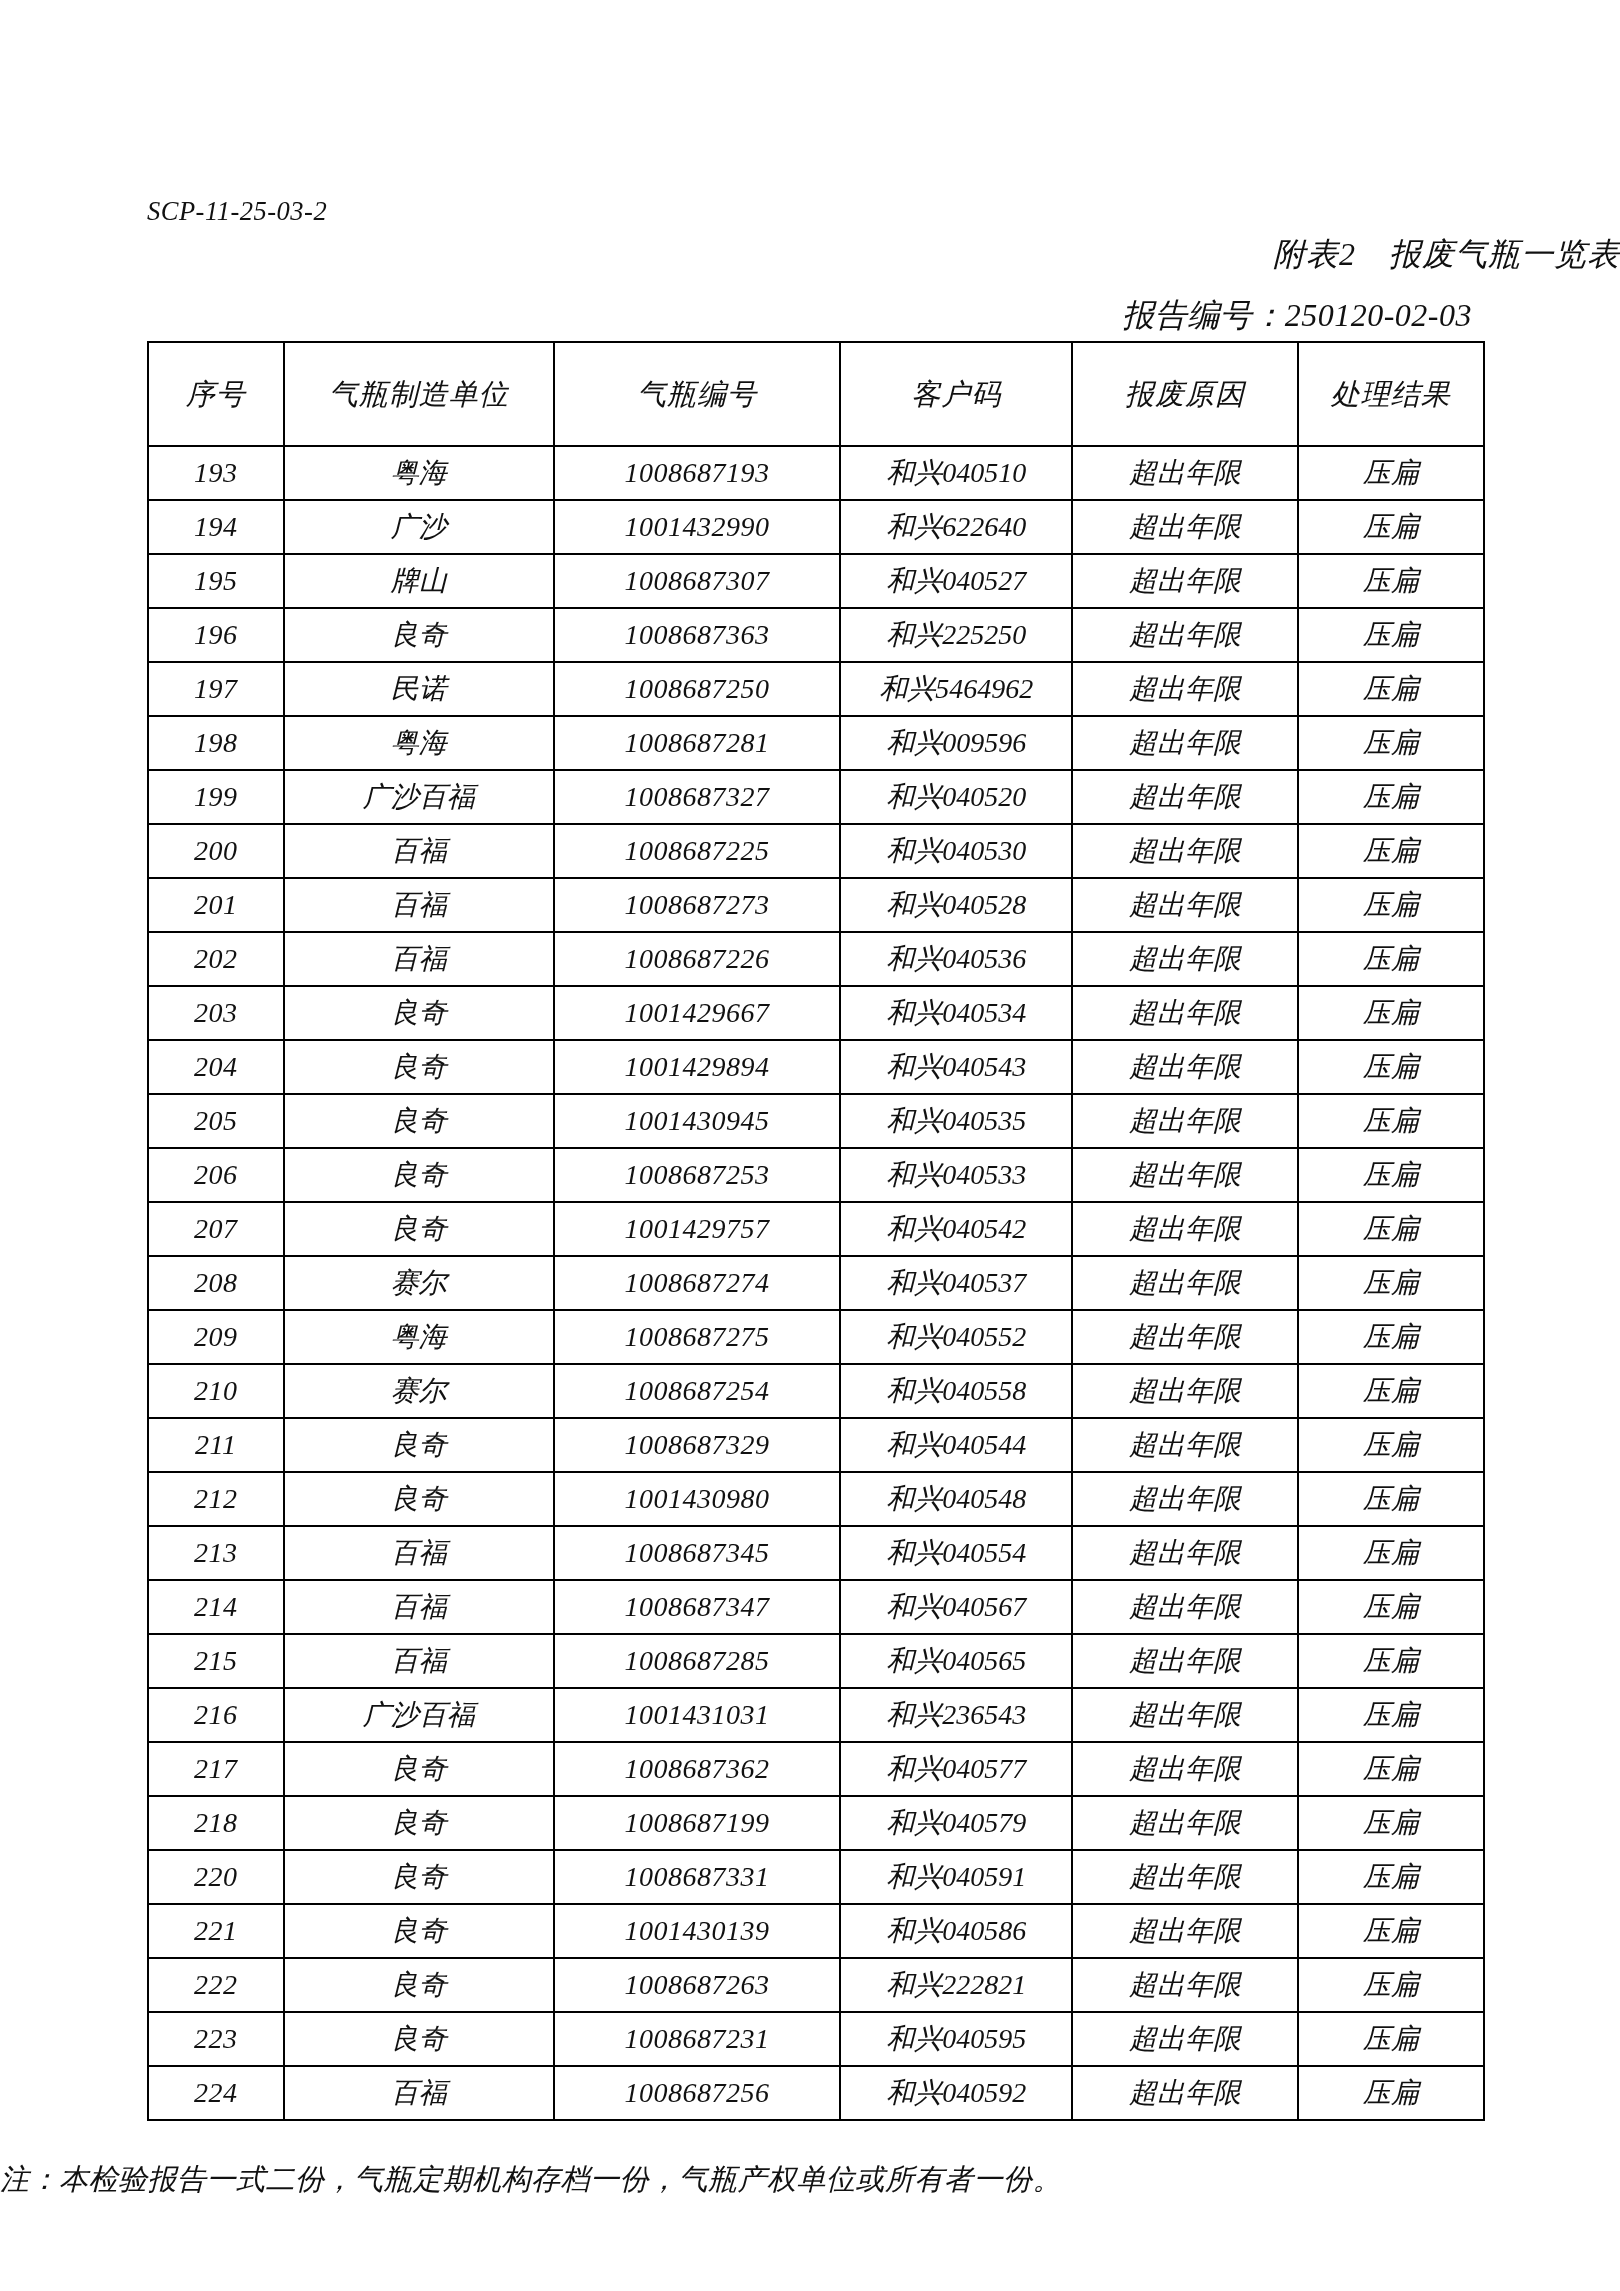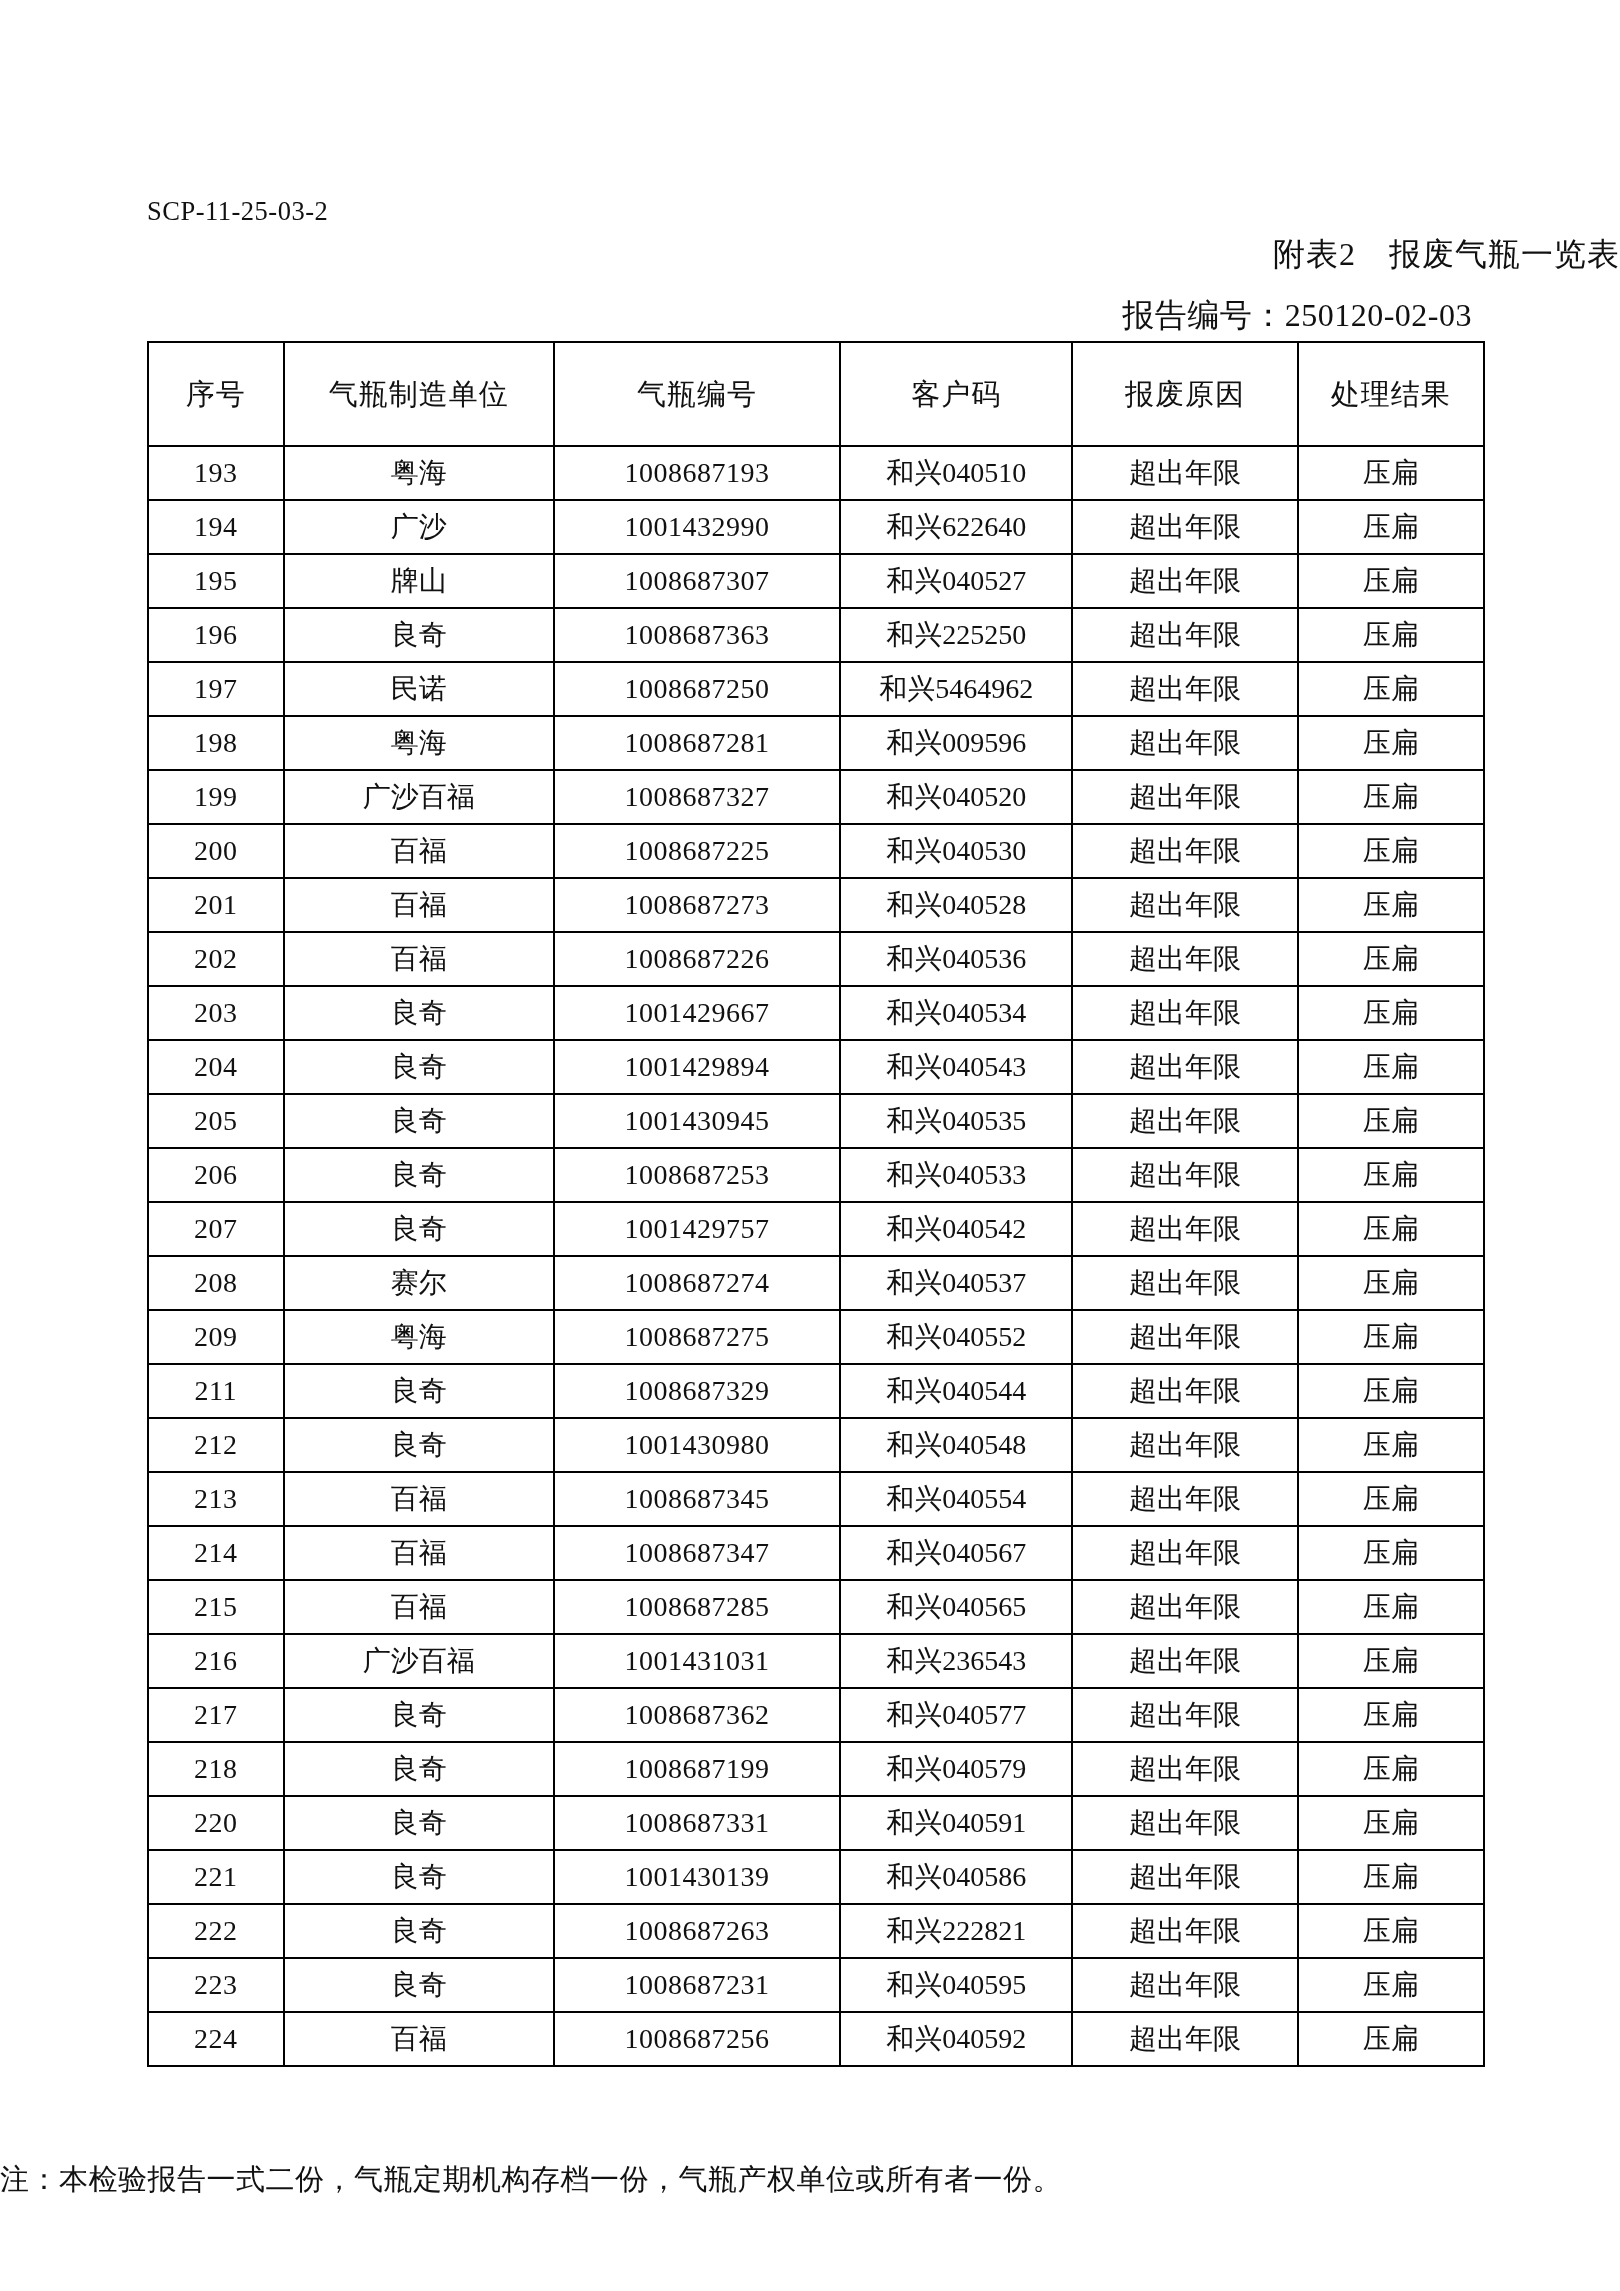--- a/index.html
+++ b/index.html
@@ -13,20 +13,21 @@
     font-family: "Liberation Serif", "DejaVu Serif", serif;
     color: #111111;
     position: relative;
     overflow: hidden;
   }
   .page {
     position: relative;
     width: 1620px;
     height: 2292px;
     box-sizing: border-box;
+    font-style: italic;
   }
 
   
   .doc-code {
     position: absolute;
     left: 147px;
     top: 196px;
     font-size: 26.5px;
     letter-spacing: 0.5px;
     white-space: nowrap;
@@ -271,20 +272,28 @@
           </tr>
           <tr>
             <td class="cell-num">209</td>
             <td>粤海</td>
             <td class="cell-num">1008687275</td>
             <td>和兴040552</td>
             <td>超出年限</td>
             <td>压扁</td>
           </tr>
           <tr>
+            <td class="cell-num">210</td>
+            <td>赛尔</td>
+            <td class="cell-num">1008687254</td>
+            <td>和兴040558</td>
+            <td>超出年限</td>
+            <td>压扁</td>
+          </tr>
+          <tr>
             <td class="cell-num">211</td>
             <td>良奇</td>
             <td class="cell-num">1008687329</td>
             <td>和兴040544</td>
             <td>超出年限</td>
             <td>压扁</td>
           </tr>
           <tr>
             <td class="cell-num">212</td>
             <td>良奇</td>

